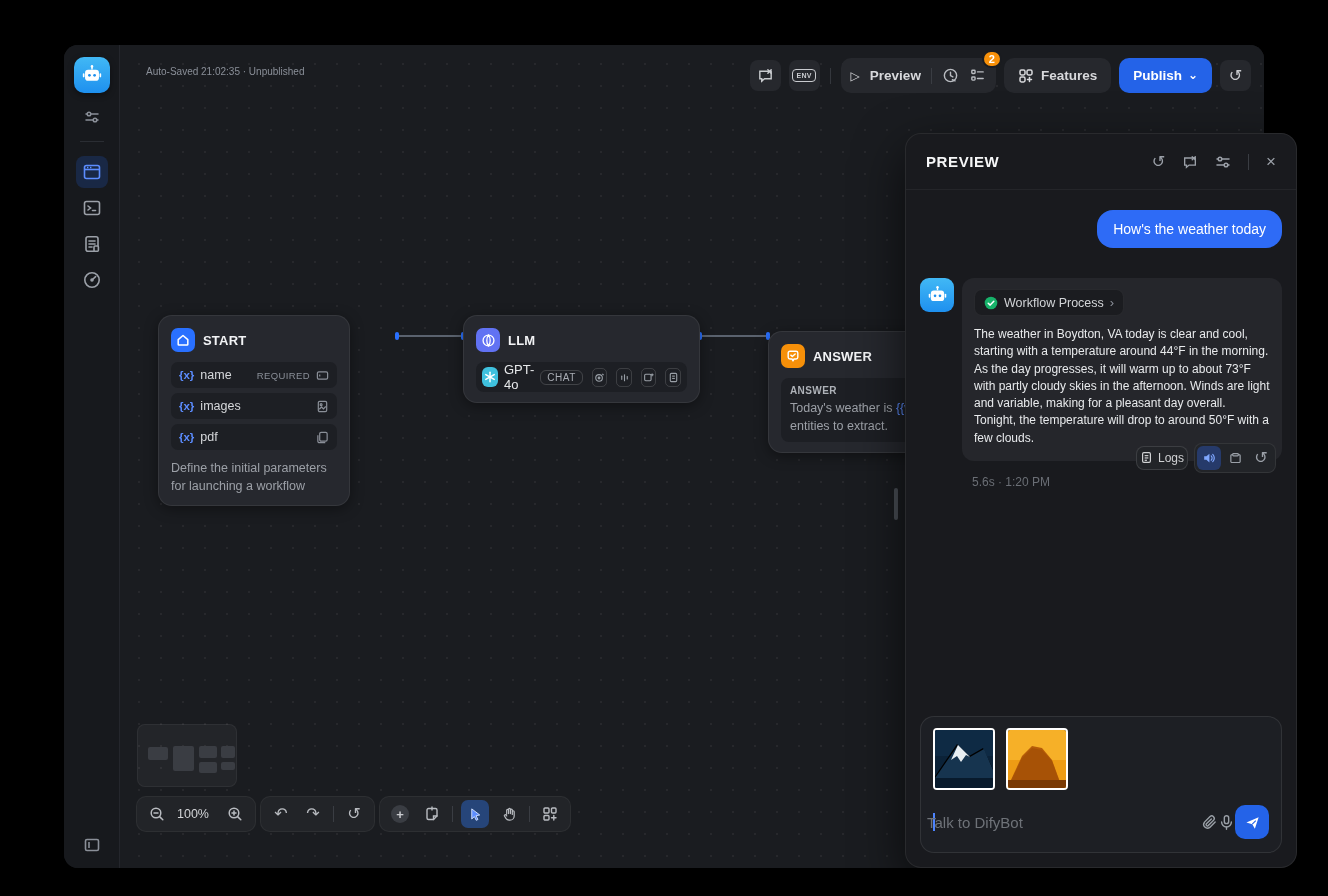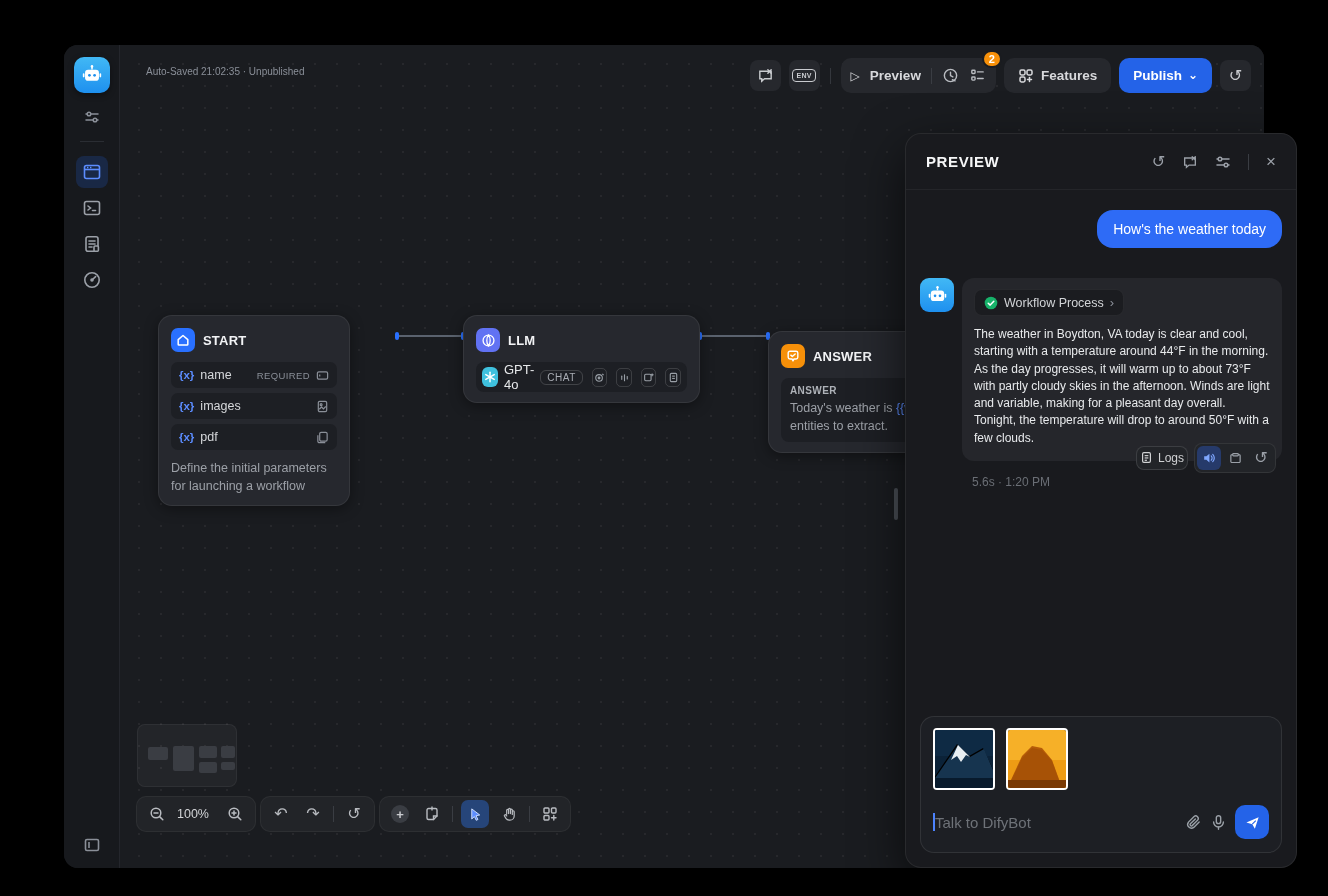--- a/index.html
+++ b/index.html
@@ -128,21 +128,21 @@
     border-radius:8px; padding:2px; gap:2px; }
   .act-btn { width:24px; height:24px; border-radius:6px; display:flex; align-items:center; justify-content:center;
     color:#9BA0A8; cursor:pointer; }
   .act-btn.speaker { background:rgba(46,107,246,.32); color:#7FA7FF; }
   .msg-meta { font-size:12px; color:#6A6E75; margin:14px 0 0 52px; }
 
   .chat-input { margin:12px 14px 14px; background:#1D1F24; border:1px solid rgba(255,255,255,.09);
     border-radius:14px; padding:11px 12px 13px; }
   .thumbs { display:flex; gap:11px; }
   .thumb { width:62px; height:62px; border:2px solid #fff; border-radius:4px; overflow:hidden; cursor:pointer; }
-  .input-row { display:flex; align-items:center; margin-top:15px; gap:8px; }
+  .input-row { display:flex; align-items:center; margin-top:15px; gap:0; }
   .caret { width:2px; height:18px; background:#4C83FF; flex:none; }
   .talk-input { flex:1; background:transparent; border:none; outline:none; color:#E6E8EA; font-size:15px;
     font-family:"Liberation Sans",sans-serif; margin-left:-8px; }
   .talk-input::placeholder { color:#6E7278; }
   .in-ic { color:#9AA0A7; display:flex; cursor:pointer; }
   .send-btn { width:34px; height:34px; border-radius:10px; background:#2463E8; display:flex; align-items:center;
     justify-content:center; color:#fff; cursor:pointer; }
 
   svg { display:block; }
 </style>

